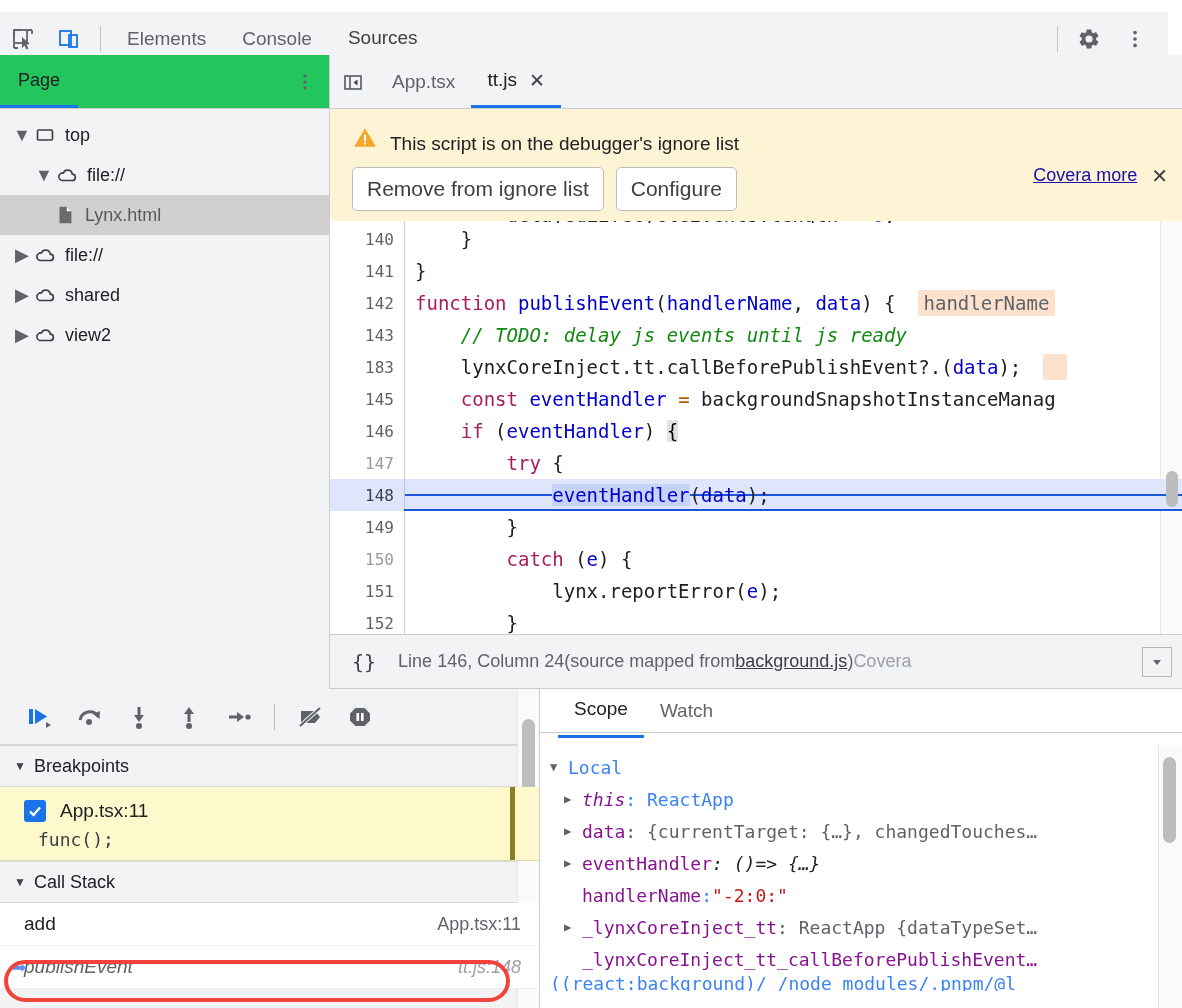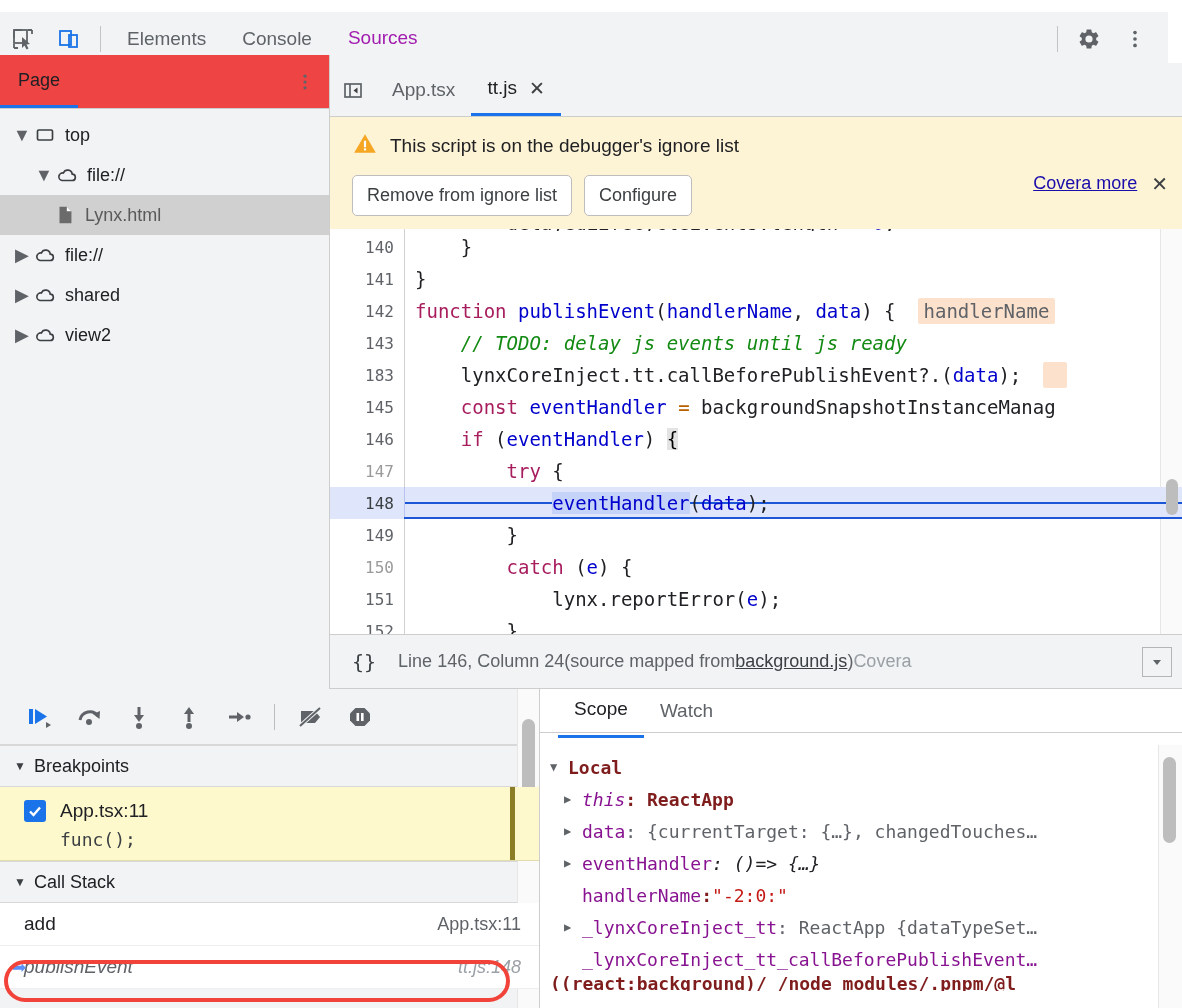--- a/index.html
+++ b/index.html
@@ -44,21 +44,21 @@
     height: 54px;
     display: flex; align-items: center;
     padding: 0 18px;
     font-size: 19px;
     color: #5f6368;
     cursor: pointer;
     box-sizing: border-box;
     position: relative;
   }
   .panel-tab.active {
-    color: #a21caf;
+    color: #404040;
     border-bottom: 3px solid #1a73e8;
   }
   .tb-right {
     margin-left: auto;
     display: flex; align-items: center;
     padding-right: 10px;
   }
 
   
   .upper {
@@ -74,21 +74,21 @@
     width: 330px; height: 634px;
     background: #f1f3f4;
     border-right: 1px solid #cdcdcd;
     box-sizing: border-box;
   }
   .nav-header {
     height: 54px;
     display: flex; align-items: center;
     border-bottom: 1px solid #cdcdcd;
     box-sizing: border-box;
-    background: #ef4444;
+    background: #22c55e;
     position: relative;
   }
   .nav-tab {
     height: 53px;
     display: flex; align-items: center;
     padding: 0 18px;
     font-size: 18px;
     color: #202124;
     box-sizing: border-box;
     border-bottom: 3px solid #1a73e8;
@@ -123,21 +123,21 @@
     width: 26px; min-width: 26px;
     display: flex; align-items: center; justify-content: center;
     margin-right: 7px;
   }
   .tree-label { color: #202124; }
   .tree-label.muted { color: #5a5a5a; }
 
   
   .editor-pane {
     position: absolute;
-    left: 330px; top: 8px;
+    left: 330px; top: 0;
     width: 852px; height: 634px;
     background: #0c4a6e;
   }
   .edit-tabbar {
     height: 54px;
     background: #f1f3f4;
     border-bottom: 1px solid #cdcdcd;
     box-sizing: border-box;
     display: flex; align-items: center;
   }
@@ -166,37 +166,37 @@
   .warn-banner {
     position: absolute;
     left: 0; top: 54px;
     width: 852px; height: 112px;
     background: #fdf3d5;
     box-sizing: border-box;
     padding: 12px 0 0 22px;
     overflow: hidden;
   }
   .warn-row {
-    display: flex; align-items: center;
+    display: flex; align-items: flex-end;
     height: 34px;
   }
   .warn-text {
     font-size: 19px;
     color: #202124;
     margin-left: 12px;
   }
   .warn-btns {
     display: flex; align-items: center;
     margin-top: 12px;
   }
   .warn-btn {
     background: #ffffff;
     border: 1px solid #bdbdbd;
     border-radius: 5px;
-    font-size: 18px;
+    font-size: 21px;
     color: #3c4043;
     padding: 9px 14px;
     margin-right: 12px;
     cursor: pointer;
     font-family: "Liberation Sans", sans-serif;
   }
   .warn-right {
     position: absolute;
     right: 14px; top: 56px;
     display: flex; align-items: center;
@@ -415,21 +415,21 @@
   .bp-check {
     width: 22px; height: 22px;
     background: #1a73e8;
     border-radius: 3px;
     display: flex; align-items: center; justify-content: center;
     margin-right: 14px;
     cursor: pointer;
   }
   .bp-label { font-size: 19px; color: #202124; }
   .bp-row2 {
-    padding-left: 60px;
+    padding-left: 38px;
     font-family: "DejaVu Sans Mono", monospace;
     font-size: 18px;
     color: #3c4043;
     margin-top: 2px;
   }
   .bp-edge {
     position: absolute;
     right: 24px; top: 0; bottom: 0;
     width: 5px;
     background: #8a7d26;
@@ -540,21 +540,21 @@
   .sc-caret {
     width: 18px; min-width: 18px;
     color: #5f6368;
     font-size: 12px;
     display: flex; align-items: center;
   }
   .sc-caret.none { visibility: hidden; }
   .sc-indent { width: 14px; min-width: 14px; }
   .sc-key { color: #881391; }
   .sc-key.ital { font-style: italic; }
-  .sc-plain { color: #7f1d1d; font-weight: bold; }
+  .sc-plain { color: #3b82f6; }
   .sc-val { color: #5f6368; }
   .sc-str { color: #c41a16; }
   .sc-fn { color: #202124; font-style: italic; }
   .scope-vscroll {
     position: absolute;
     right: 6px; top: 12px;
     width: 13px; height: 86px;
     background: #bdbdbd;
     border-radius: 7px;
   }

